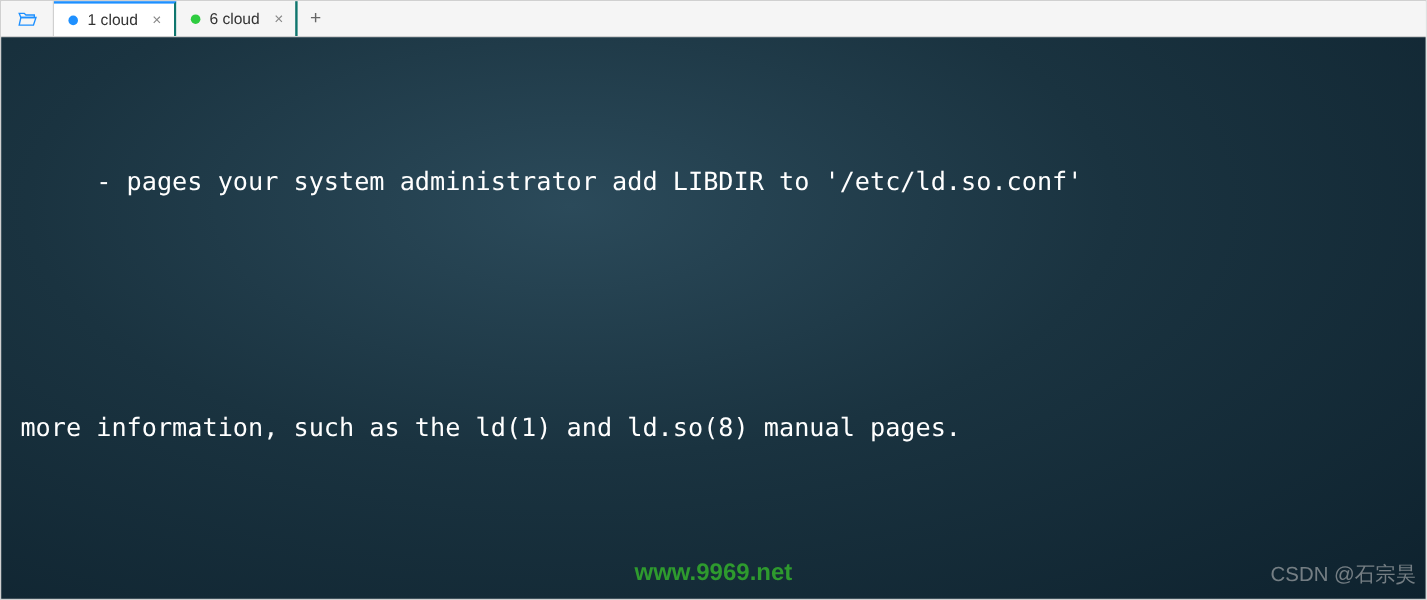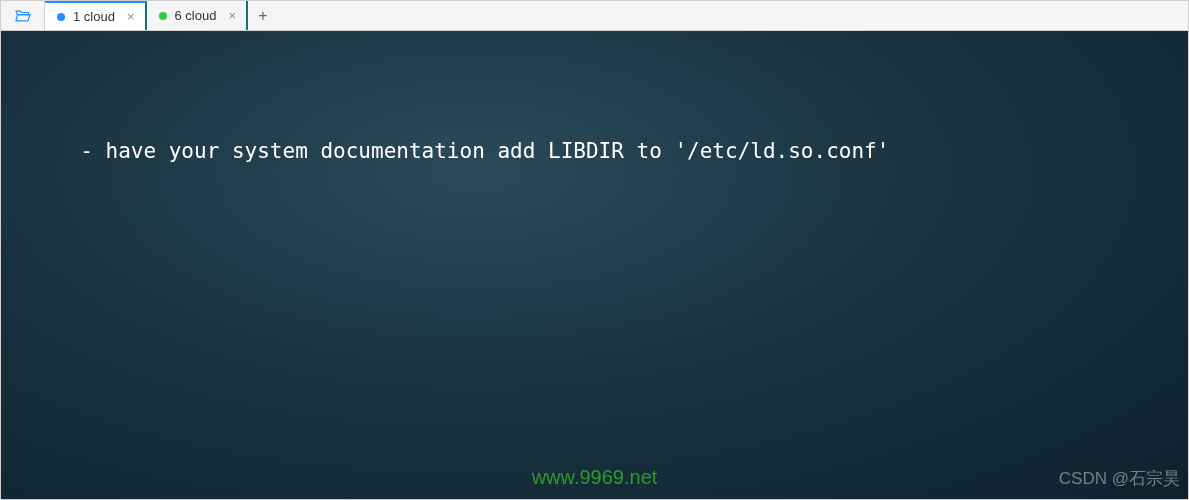--- a/index.html
+++ b/index.html
@@ -11,21 +11,21 @@
   .tab { display: flex; align-items: center; padding: 0 10px 0 12px; border-right: 2px solid #0f766e; background: #fff; font-size: 13px; color: #333; gap: 8px; position: relative; cursor: default; }
   .tab.active { border-top: 2px solid #1e90ff; }
   .tab:not(.active) { background: #f5f5f5; }
   .dot { width: 8px; height: 8px; border-radius: 50%; display: inline-block; }
   .dot.blue { background: #1e90ff; }
   .dot.green { background: #2ecc40; }
   .tab .close { font-size: 13px; color: #888; margin-left: 4px; cursor: pointer; }
   .add-tab { width: 30px; display: flex; align-items: center; justify-content: center; font-size: 16px; color: #666; cursor: pointer; }
   .terminal { flex: 1; background: radial-gradient(ellipse at 40% 30%, #2b4a5a 0%, #1a3340 45%, #0e222e 100%); color: #ffffff; font-family: "Consolas", "Menlo", "DejaVu Sans Mono", monospace; font-size: 21px; line-height: 1.95; padding: 18px 16px 4px 16px; position: relative; white-space: pre; overflow: hidden; }
   .term-line { white-space: pre; }
-  .watermark-center { position: absolute; left: 50%; bottom: 2px; transform: translateX(-50%); color: #2e9a2e; font-family: sans-serif; font-size: 20px; pointer-events: none; }
+  .watermark-center { position: absolute; left: 50%; bottom: 2px; transform: translateX(-50%); color: #2e9a2e; font-family: sans-serif; font-size: 20px; pointer-events: none; font-weight: bold; }
   .watermark-right { position: absolute; right: 8px; bottom: 4px; color: rgba(200,200,200,0.55); font-size: 17px; font-family: sans-serif; pointer-events: none; }
 </style>
 </head>
 <body>
 
 <div class="window">
   <div class="tab-bar">
     <div class="folder-btn">
       <svg viewBox="0 0 24 20">
         <path d="M2 3 h6 l2 2 h10 v3 H4 z" fill="none" stroke="#1e90ff" stroke-width="1.6"></path>
@@ -39,22 +39,23 @@
     </div>
     <div class="tab">
       <span class="dot green"></span>
       <span>6 cloud</span>
       <span class="close">×</span>
     </div>
     <div class="add-tab">+</div>
   </div>
 
   <div class="terminal">
-    <div class="term-line">     - have your system documentation add LIBDIR to '/etc/ld.so.conf'</div>
+    <div class="term-line">     - pages your system administrator add LIBDIR to '/etc/ld.so.conf'</div>
     <div class="term-line"></div>
+    <div class="term-line">more information, such as the ld(1) and ld.so(8) manual pages.</div>
     
     <div class="term-line"></div>
     
     
     <div class="term-line"></div>
     
 
     <div class="watermark-center">www.9969.net</div>
     <div class="watermark-right">CSDN @石宗昊</div>
   </div>

